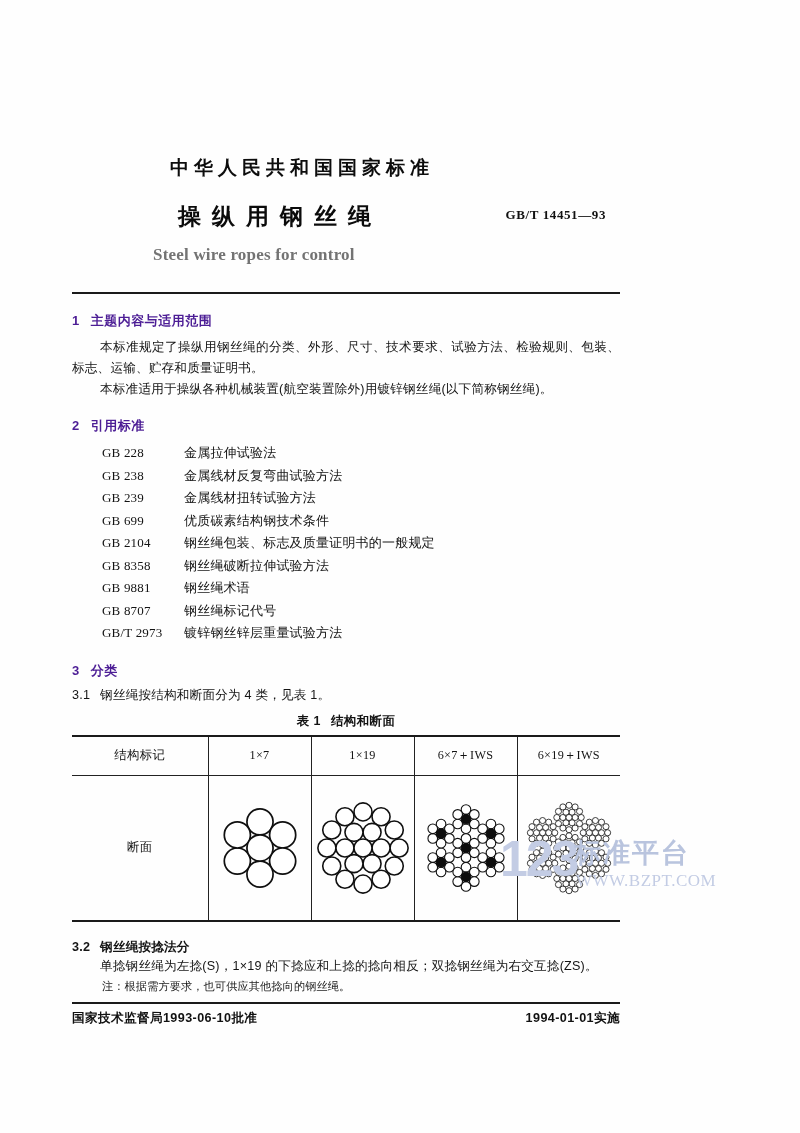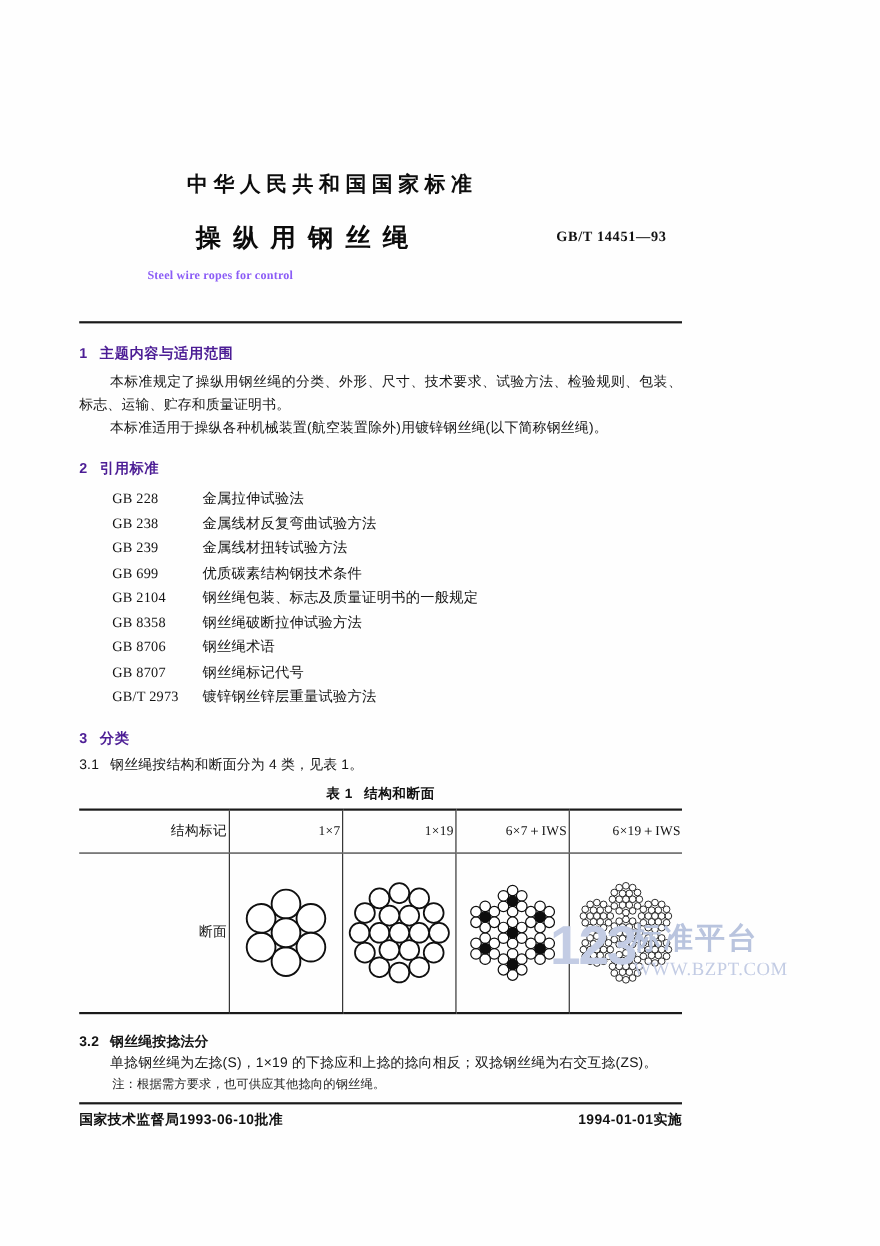--- a/index.html
+++ b/index.html
@@ -50,26 +50,26 @@
     right: 14px;
     top: 6px;
     font-family: "Liberation Serif", "DejaVu Serif", serif;
     font-size: 13px;
     font-weight: 700;
     letter-spacing: 0.6px;
     color: #111;
   }
   .eng-title {
     margin-top: 10px;
-    margin-left: 62px;
+    margin-left: 81px;
     font-family: "Liberation Serif", "DejaVu Serif", serif;
-    font-size: 11px;
+    font-size: 17px;
     font-weight: 700;
     letter-spacing: 0.2px;
-    color: #8b5cf6;
+    color: #737373;
   }
   .rule-top {
     position: absolute;
     left: 72px;
     top: 292px;
     width: 548px;
     height: 2px;
     background: #1a1a1a;
   }
 
@@ -141,21 +141,21 @@
     letter-spacing: 0.5px;
   }
   .tbl-caption .cap-no { margin-right: 10px; }
   table.struct {
     width: 548px;
     border-collapse: collapse;
     table-layout: fixed;
   }
   table.struct td {
     border-left: 1px solid #222;
-    text-align: right;
+    text-align: center;
     vertical-align: middle;
   }
   table.struct tr.hdr td {
     border-top: 2px solid #1a1a1a;
     border-bottom: 1px solid #222;
     height: 36px;
     font-size: 12.4px;
     font-family: "Liberation Sans", "DejaVu Sans", sans-serif;
     letter-spacing: 0.4px;
   }
@@ -299,21 +299,21 @@
       </li>
       <li class="ref-item">
         <span class="ref-code">GB 2104</span>
         <span class="ref-name">钢丝绳包装、标志及质量证明书的一般规定</span>
       </li>
       <li class="ref-item">
         <span class="ref-code">GB 8358</span>
         <span class="ref-name">钢丝绳破断拉伸试验方法</span>
       </li>
       <li class="ref-item">
-        <span class="ref-code">GB 8706</span>
+        <span class="ref-code">GB 9881</span>
         <span class="ref-name">钢丝绳术语</span>
       </li>
       <li class="ref-item">
         <span class="ref-code">GB 8707</span>
         <span class="ref-name">钢丝绳标记代号</span>
       </li>
       <li class="ref-item">
         <span class="ref-code">GB/T 2973</span>
         <span class="ref-name">镀锌钢丝锌层重量试验方法</span>
       </li>

